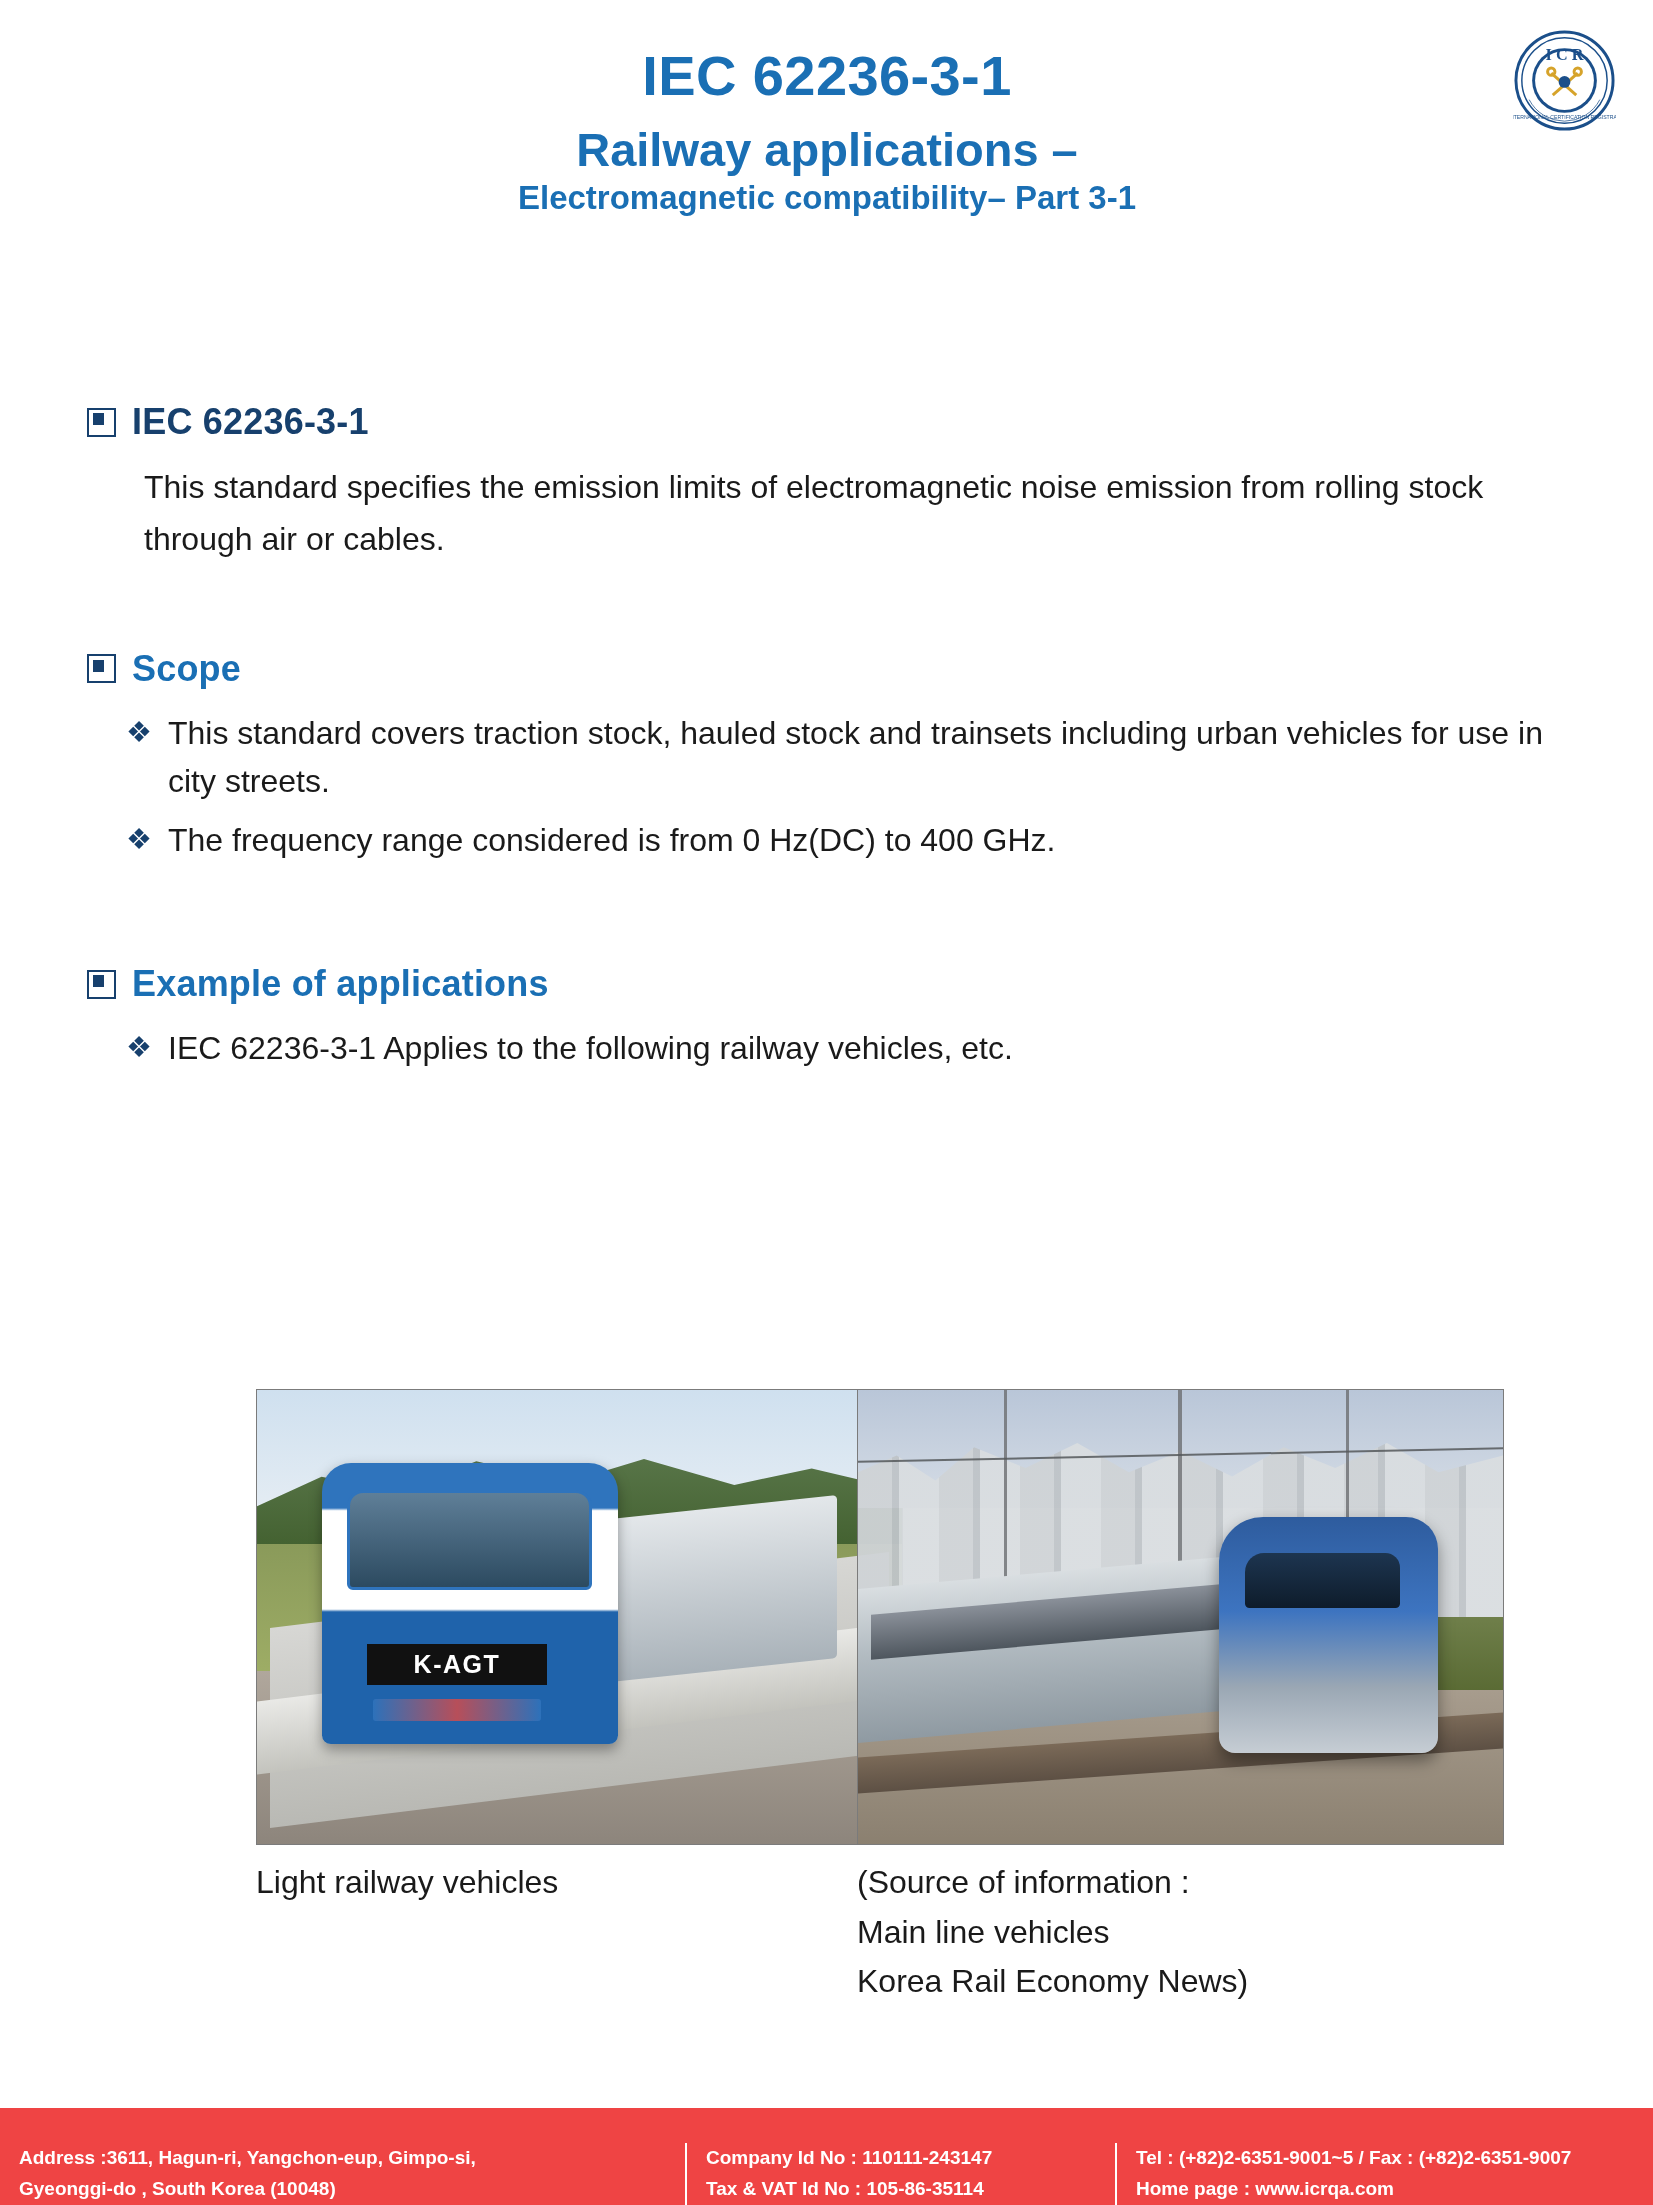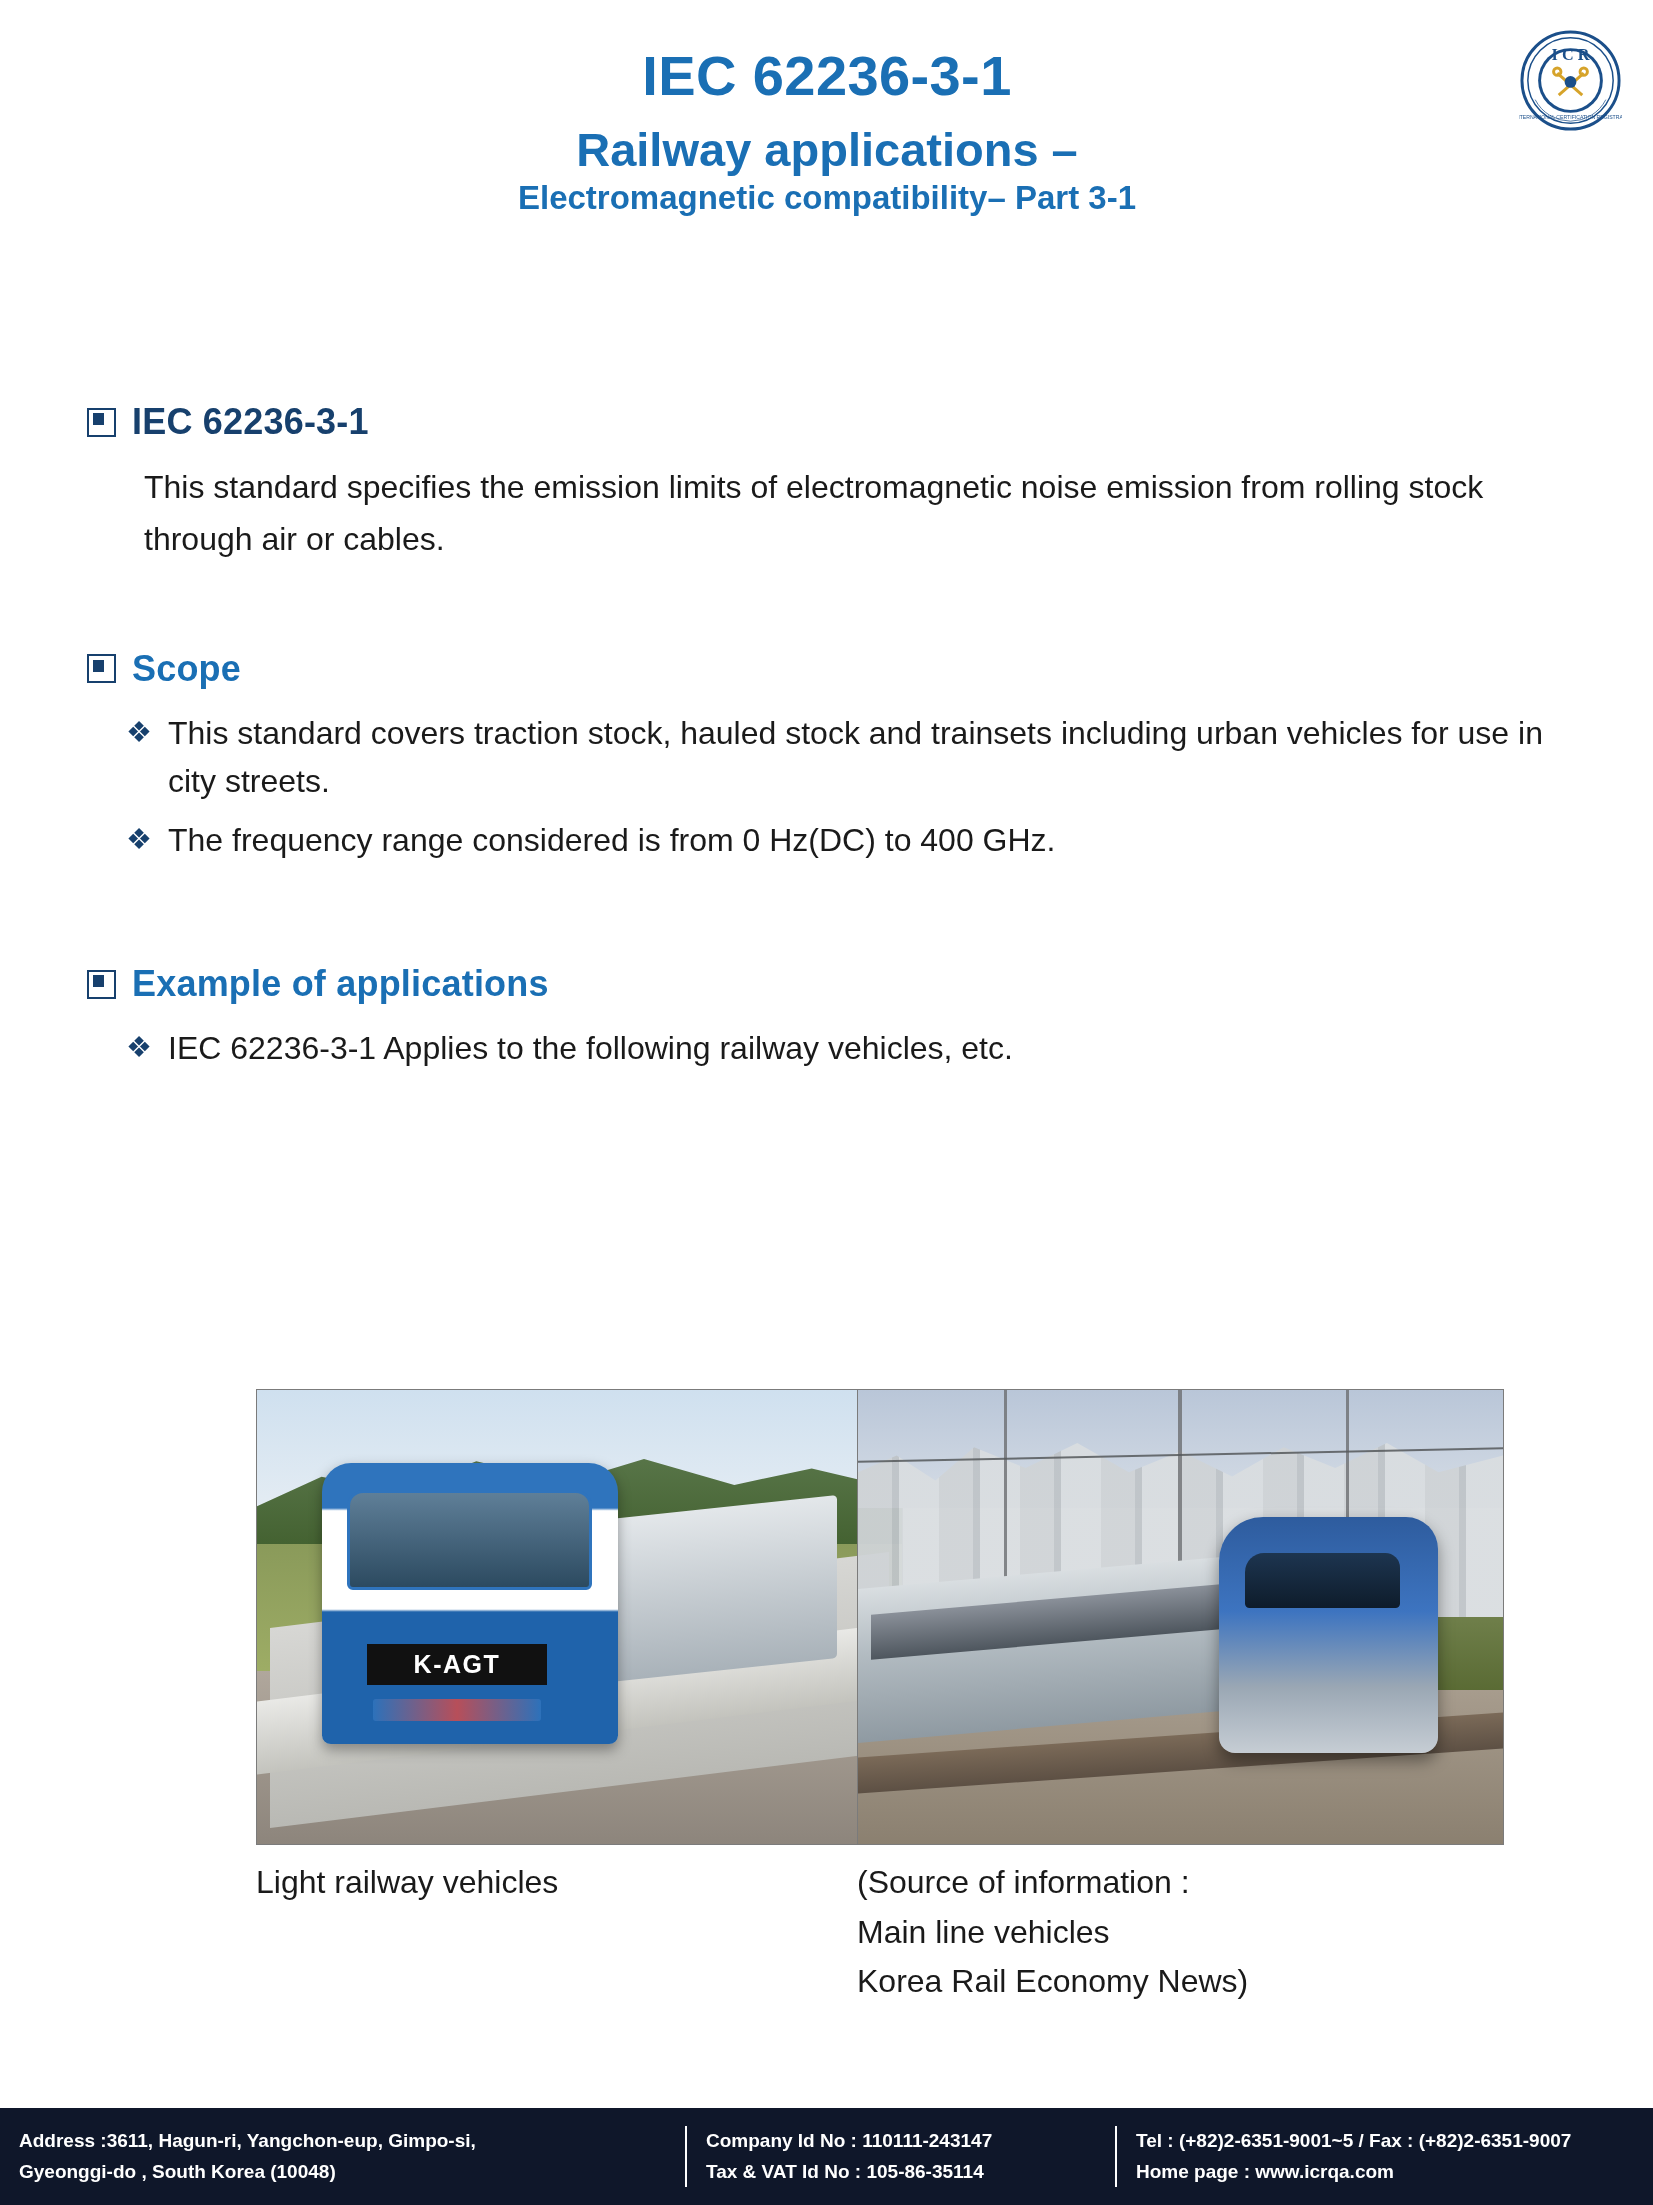--- a/index.html
+++ b/index.html
@@ -49,21 +49,21 @@
     font-size: 33px;
     font-weight: bold;
     color: #1a6fb4;
     line-height: 1.22;
   }
 
   
   .logo {
     position: absolute;
     top: 29px;
-    right: 32px;
+    right: 38px;
     width: 103px;
     height: 103px;
   }
   .logo svg { display: block; }
 
   
   .content {
     position: absolute;
     top: 401px;
     left: 0;
@@ -265,24 +265,24 @@
     background:#55585b; transform: skewY(-1.2deg); opacity:.85;
   }
 
   
   .footer {
     position: absolute;
     left: 0;
     bottom: 0;
     width: 1654px;
     height: 97px;
-    background: #0f172a;
+    background: #ef4444;
     color: #ffffff;
     display: flex;
-    align-items: center;
+    align-items: flex-end;
     border-top: 7.4px solid #ffffff;
   }
   .footer .cell {
     display: flex;
     flex-direction: column;
     justify-content: center;
     font-size: 19px;
     font-weight: bold;
     line-height: 1.62;
     padding: 0 19px;

